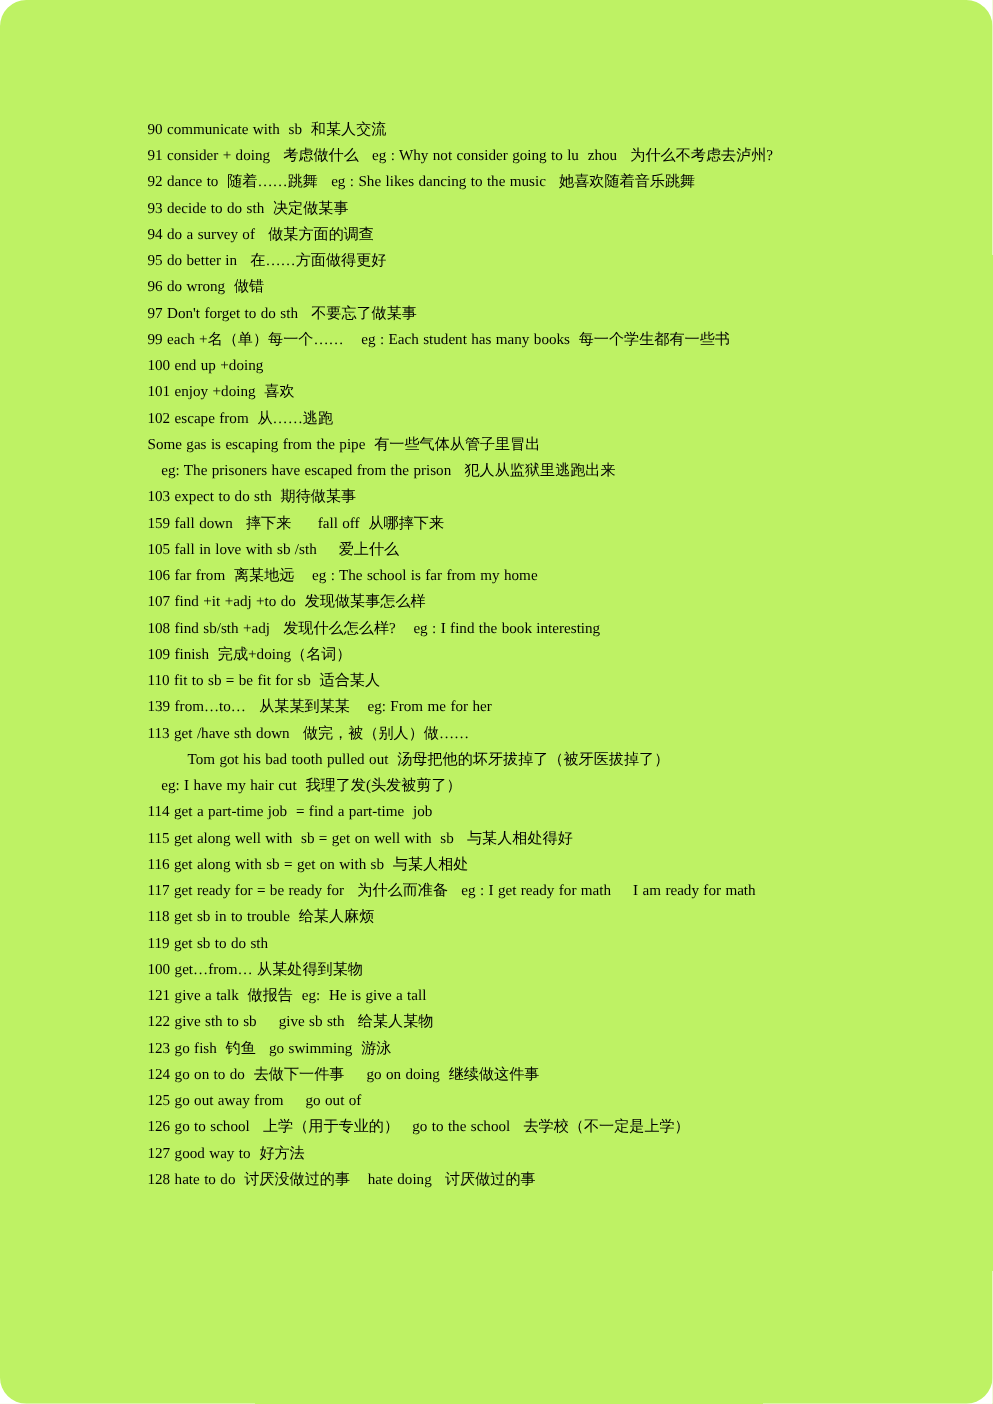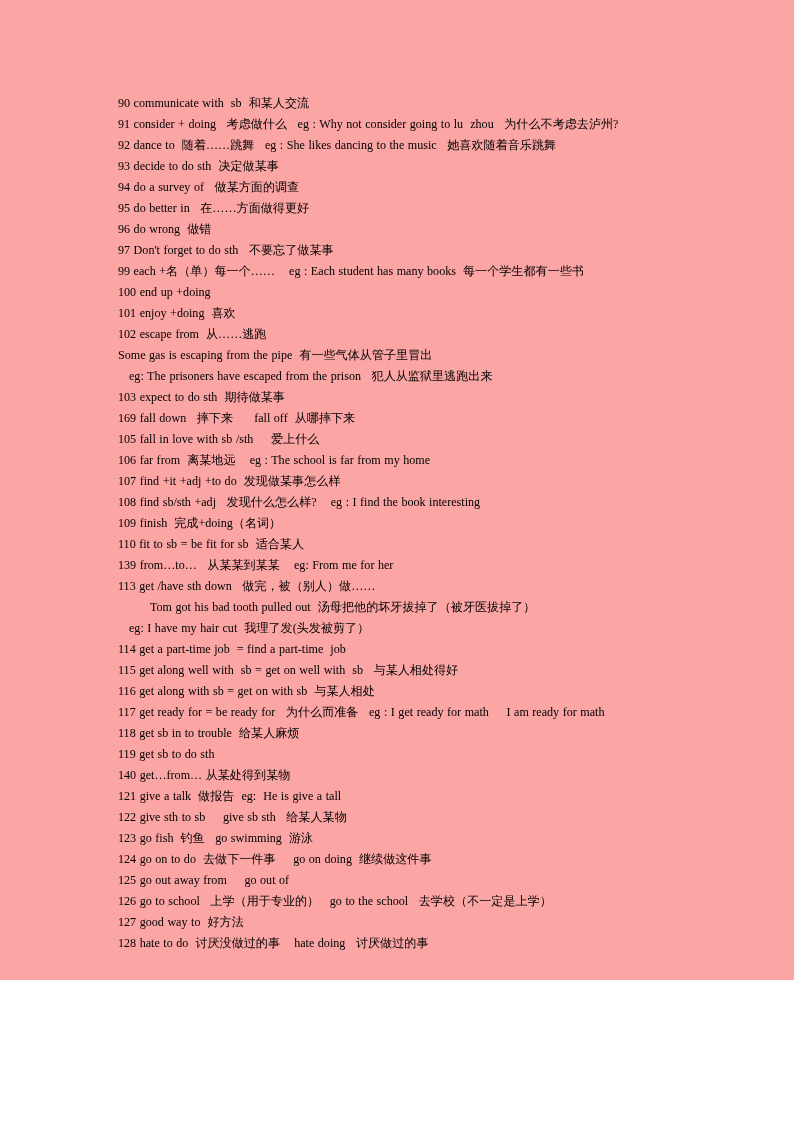--- a/index.html
+++ b/index.html
@@ -10,24 +10,25 @@
   body {
     width: 794px;
     height: 1123px;
     font-family: "Liberation Serif", "DejaVu Serif", serif;
     color: #000000;
     overflow: hidden;
   }
   #page {
     position: relative;
     width: 794px;
-    height: 980px;
-    background: #fca5a5;
+    height: 1123px;
+    background: #bef264;
     box-sizing: border-box;
     padding: 93px 104px 0 118px;
+    border-radius: 21px;
   }
   #doc-body {
     font-size: 12.1px;
     line-height: 21px;
   }
   .line {
     white-space: pre-wrap;
     word-spacing: 0.5px;
     min-height: 21px;
   }
@@ -55,38 +56,38 @@
       <div class="line ind-0">95 do better in   在……方面做得更好</div>
       <div class="line ind-0">96 do wrong  做错</div>
       <div class="line ind-0">97 Don't forget to do sth   不要忘了做某事</div>
       <div class="line ind-0">99 each +名（单）每一个……    eg : Each student has many books  每一个学生都有一些书</div>
       <div class="line ind-0">100 end up +doing</div>
       <div class="line ind-0">101 enjoy +doing  喜欢</div>
       <div class="line ind-0">102 escape from  从……逃跑</div>
       <div class="line ind-0">Some gas is escaping from the pipe  有一些气体从管子里冒出</div>
       <div class="line ind-1">eg: The prisoners have escaped from the prison   犯人从监狱里逃跑出来</div>
       <div class="line ind-0">103 expect to do sth  期待做某事</div>
-      <div class="line ind-0">169 fall down   摔下来      fall off  从哪摔下来</div>
+      <div class="line ind-0">159 fall down   摔下来      fall off  从哪摔下来</div>
       <div class="line ind-0">105 fall in love with sb /sth     爱上什么</div>
       <div class="line ind-0">106 far from  离某地远    eg : The school is far from my home</div>
       <div class="line ind-0">107 find +it +adj +to do  发现做某事怎么样</div>
       <div class="line ind-0">108 find sb/sth +adj   发现什么怎么样?    eg : I find the book interesting</div>
       <div class="line ind-0">109 finish  完成+doing（名词）</div>
       <div class="line ind-0">110 fit to sb = be fit for sb  适合某人</div>
       <div class="line ind-0">139 from…to…   从某某到某某    eg: From me for her</div>
       <div class="line ind-0">113 get /have sth down   做完，被（别人）做……</div>
       <div class="line ind-2">Tom got his bad tooth pulled out  汤母把他的坏牙拔掉了（被牙医拔掉了）</div>
       <div class="line ind-1">eg: I have my hair cut  我理了发(头发被剪了）</div>
       <div class="line ind-0">114 get a part-time job  = find a part-time  job</div>
       <div class="line ind-0">115 get along well with  sb = get on well with  sb   与某人相处得好</div>
       <div class="line ind-0">116 get along with sb = get on with sb  与某人相处</div>
       <div class="line ind-0">117 get ready for = be ready for   为什么而准备   eg : I get ready for math     I am ready for math</div>
       <div class="line ind-0">118 get sb in to trouble  给某人麻烦</div>
       <div class="line ind-0">119 get sb to do sth</div>
-      <div class="line ind-0">140 get…from… 从某处得到某物</div>
+      <div class="line ind-0">100 get…from… 从某处得到某物</div>
       <div class="line ind-0">121 give a talk  做报告  eg:  He is give a tall</div>
       <div class="line ind-0">122 give sth to sb     give sb sth   给某人某物</div>
       <div class="line ind-0">123 go fish  钓鱼   go swimming  游泳</div>
       <div class="line ind-0">124 go on to do  去做下一件事     go on doing  继续做这件事</div>
       <div class="line ind-0">125 go out away from     go out of</div>
       <div class="line ind-0">126 go to school   上学（用于专业的）   go to the school   去学校（不一定是上学）</div>
       <div class="line ind-0">127 good way to  好方法</div>
       <div class="line ind-0">128 hate to do  讨厌没做过的事    hate doing   讨厌做过的事</div>
     </div>
 </div>

